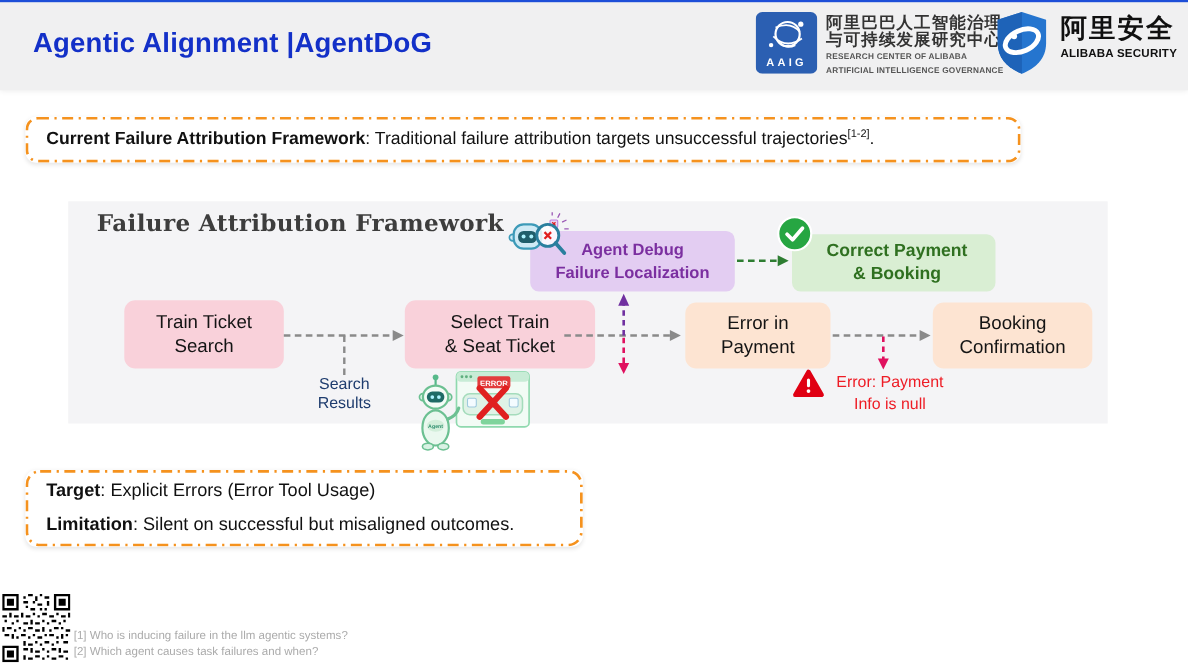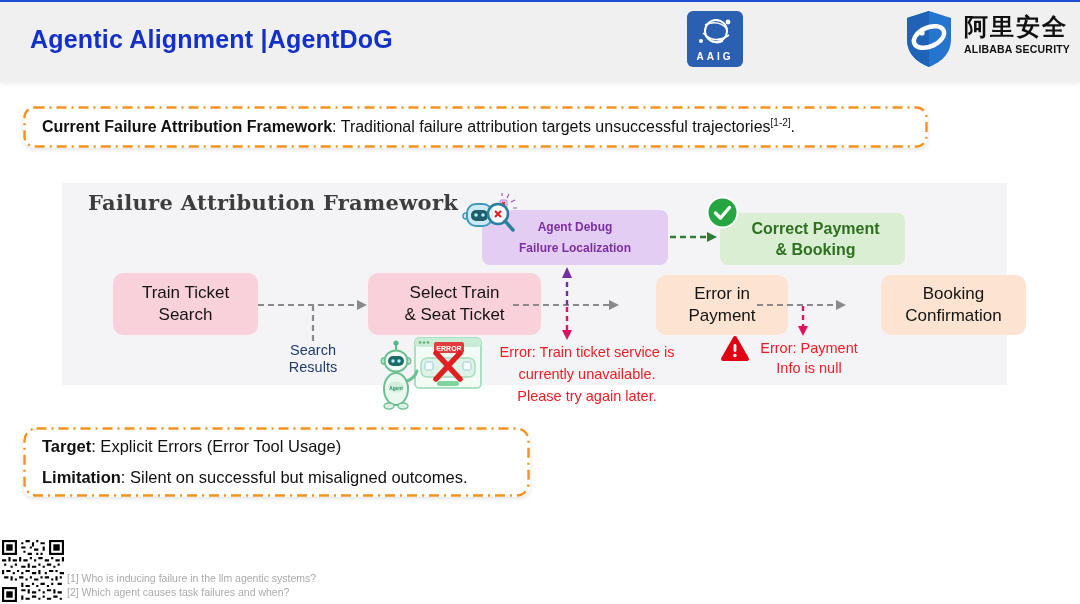--- a/index.html
+++ b/index.html
@@ -29,22 +29,22 @@
   .callout-bottom{left:23px;top:427px;width:507px;height:70px;text-decoration:underline;}
   .callout-bottom .line{position:absolute;left:19px;font-size:16.5px;color:#111;white-space:nowrap;}
 
   
   .panel{position:absolute;left:62px;top:183px;width:945px;height:202px;background:#f4f4f6;}
   .panel-title{position:absolute;left:10px;top:7px;font-family:"DejaVu Serif",serif;font-weight:bold;
                font-size:21px;color:#3d3d3d;letter-spacing:.3px;margin-left:16px;}
   .node{position:absolute;display:flex;flex-direction:column;align-items:center;justify-content:center;
         border-radius:10px;text-align:center;line-height:22px;font-size:17px;color:#141414;}
   .node-pink{background:#f9d1da;}
-  .node-peach{background:#fde4d2;margin-left:33px;}
-  .node-purple{background:#e3cdf2;border-radius:8px;font-weight:bold;font-size:12px;color:#7b2fa0;line-height:21px;}
+  .node-peach{background:#fde4d2;}
+  .node-purple{background:#e3cdf2;border-radius:8px;font-weight:bold;font-size:15px;color:#7b2fa0;line-height:21px;}
   .node-green{background:#d9eed3;border-radius:8px;font-weight:bold;font-size:16px;color:#2f7020;line-height:21px;}
   .step1{left:51px;top:90px;width:145px;height:62px;}
   .step2{left:306px;top:90px;width:173px;height:62px;}
   .step3{left:561px;top:92px;width:132px;height:60px;}
   .step4{left:786px;top:92px;width:145px;height:60px;}
   .debug-node{left:420px;top:27px;width:186px;height:55px;}
   .success-node{left:658px;top:30px;width:185px;height:52px;padding-left:6px;box-sizing:border-box;}
   .check-badge{position:absolute;left:644px;top:13px;z-index:3;}
   .magnifier-robot{position:absolute;left:400px;top:9px;z-index:3;}
   .arrows{position:absolute;left:0;top:0;z-index:2;pointer-events:none;}
@@ -71,20 +71,26 @@
 
     <svg class="aaig-logo" width="56" height="56" viewBox="0 0 56 56">
       <rect x="0" y="0" width="56" height="56" rx="6" fill="#2b5fb2"></rect>
       <circle cx="29" cy="20" r="11" fill="none" stroke="#ffffff" stroke-width="2"></circle>
       <path d="M18 14 q14 -6 22 4 M16 22 q12 12 26 2 M22 28 q6 6 14 2" fill="none" stroke="#ffffff" stroke-width="1.6"></path>
       <circle cx="41" cy="11" r="2.4" fill="#ffffff"></circle>
       <circle cx="14" cy="30" r="2" fill="#ffffff"></circle>
       <text x="28" y="49" text-anchor="middle" font-size="10" font-weight="bold" fill="#ffffff" letter-spacing="3" font-family="Liberation Sans, sans-serif">AAIG</text>
     </svg>
 
+    <div class="org-block">
+      <div class="org-cn">阿里巴巴人工智能治理</div>
+      <div class="org-cn">与可持续发展研究中心</div>
+      <div class="org-en">RESEARCH CENTER OF ALIBABA</div>
+      <div class="org-en">ARTIFICIAL INTELLIGENCE GOVERNANCE</div>
+    </div>
 
     <svg class="shield" width="52" height="60" viewBox="0 0 52 60">
       <path d="M26 2 L48 9 V30 C48 45 38 53 26 58 C14 53 4 45 4 30 V9 Z" fill="#2575cf"></path>
       <path d="M26 2 L26 58 C14 53 4 45 4 30 V9 Z" fill="#1e63b8"></path>
       <ellipse cx="26" cy="28" rx="16" ry="9.5" fill="none" stroke="#ffffff" stroke-width="4.5" transform="rotate(-24 26 28)"></ellipse>
       <circle cx="19" cy="24" r="2.6" fill="#ffffff"></circle>
     </svg>
 
     <div class="sec-block">
       <div class="sec-cn">阿里安全</div>
@@ -200,25 +206,20 @@
       <circle cx="15" cy="25" r="1.7" fill="#aef3ff"></circle>
         <circle cx="21" cy="25" r="1.7" fill="#aef3ff"></circle>
       <ellipse cx="18" cy="53" rx="12" ry="16" fill="#eaf8ef" stroke="#6cc092" stroke-width="2"></ellipse>
       <ellipse cx="18" cy="51" rx="8" ry="5.5" fill="#d2eeda"></ellipse>
       <text x="18" y="53.5" text-anchor="middle" font-size="4.8" font-weight="bold" fill="#2e8f6e" font-family="Liberation Sans, sans-serif">Agent</text>
       <path d="M29 45 Q37 42 39 35" stroke="#6cc092" stroke-width="3" fill="none" stroke-linecap="round"></path>
       <ellipse cx="11" cy="70" rx="5" ry="3" fill="#d9f2e4" stroke="#6cc092" stroke-width="1.4"></ellipse>
       <ellipse cx="25" cy="70" rx="5" ry="3" fill="#d9f2e4" stroke="#6cc092" stroke-width="1.4"></ellipse>
     </svg>
 
-    <div class="tool-error">
-      <div>Error: Train ticket service is</div>
-      <div>currently unavailable.</div>
-      <div>Please try again later.</div>
-    </div>
 
     <svg class="warning-icon" width="30" height="28" viewBox="0 0 30 28">
       <path d="M15 3 L27 24 L3 24 Z" fill="#e00013" stroke="#e00013" stroke-width="4" stroke-linejoin="round"></path>
       <rect x="13.6" y="9" width="2.8" height="8" rx="1.4" fill="#ffffff"></rect>
       <circle cx="15" cy="20.5" r="1.7" fill="#ffffff"></circle>
     </svg>
 
     <div class="payment-error">
       <div>Error: Payment</div>
       <div>Info is null</div>

